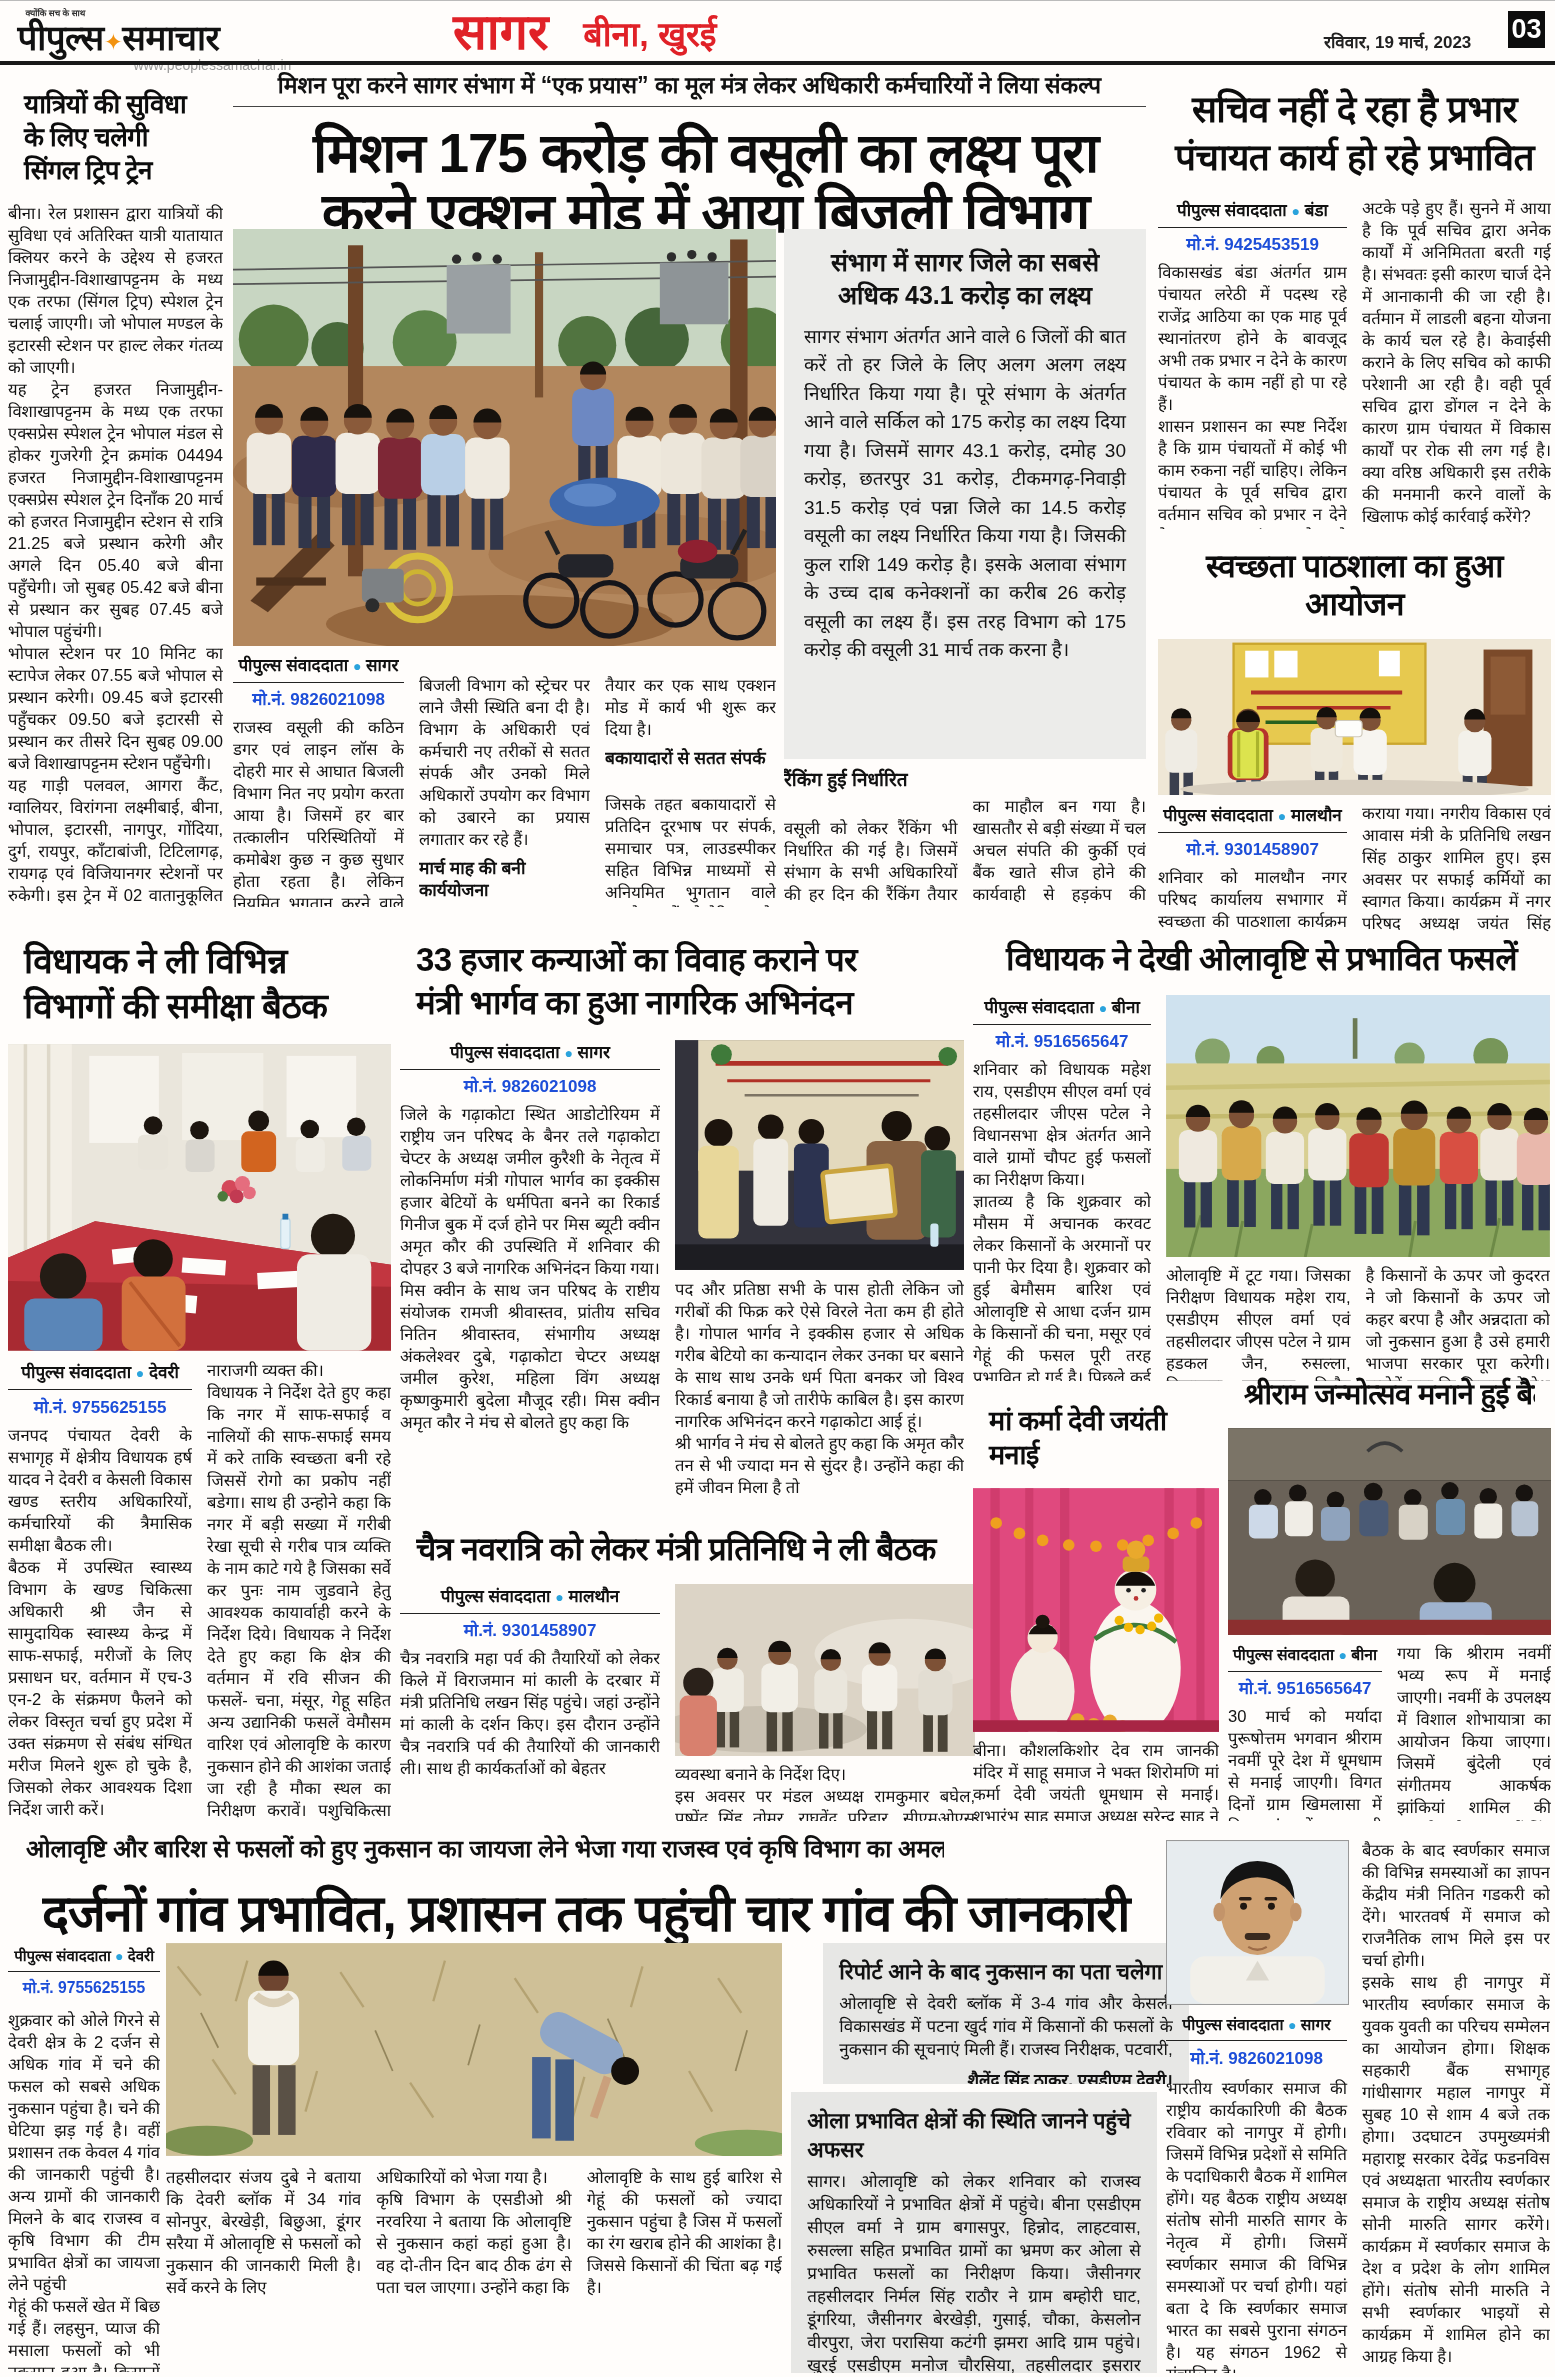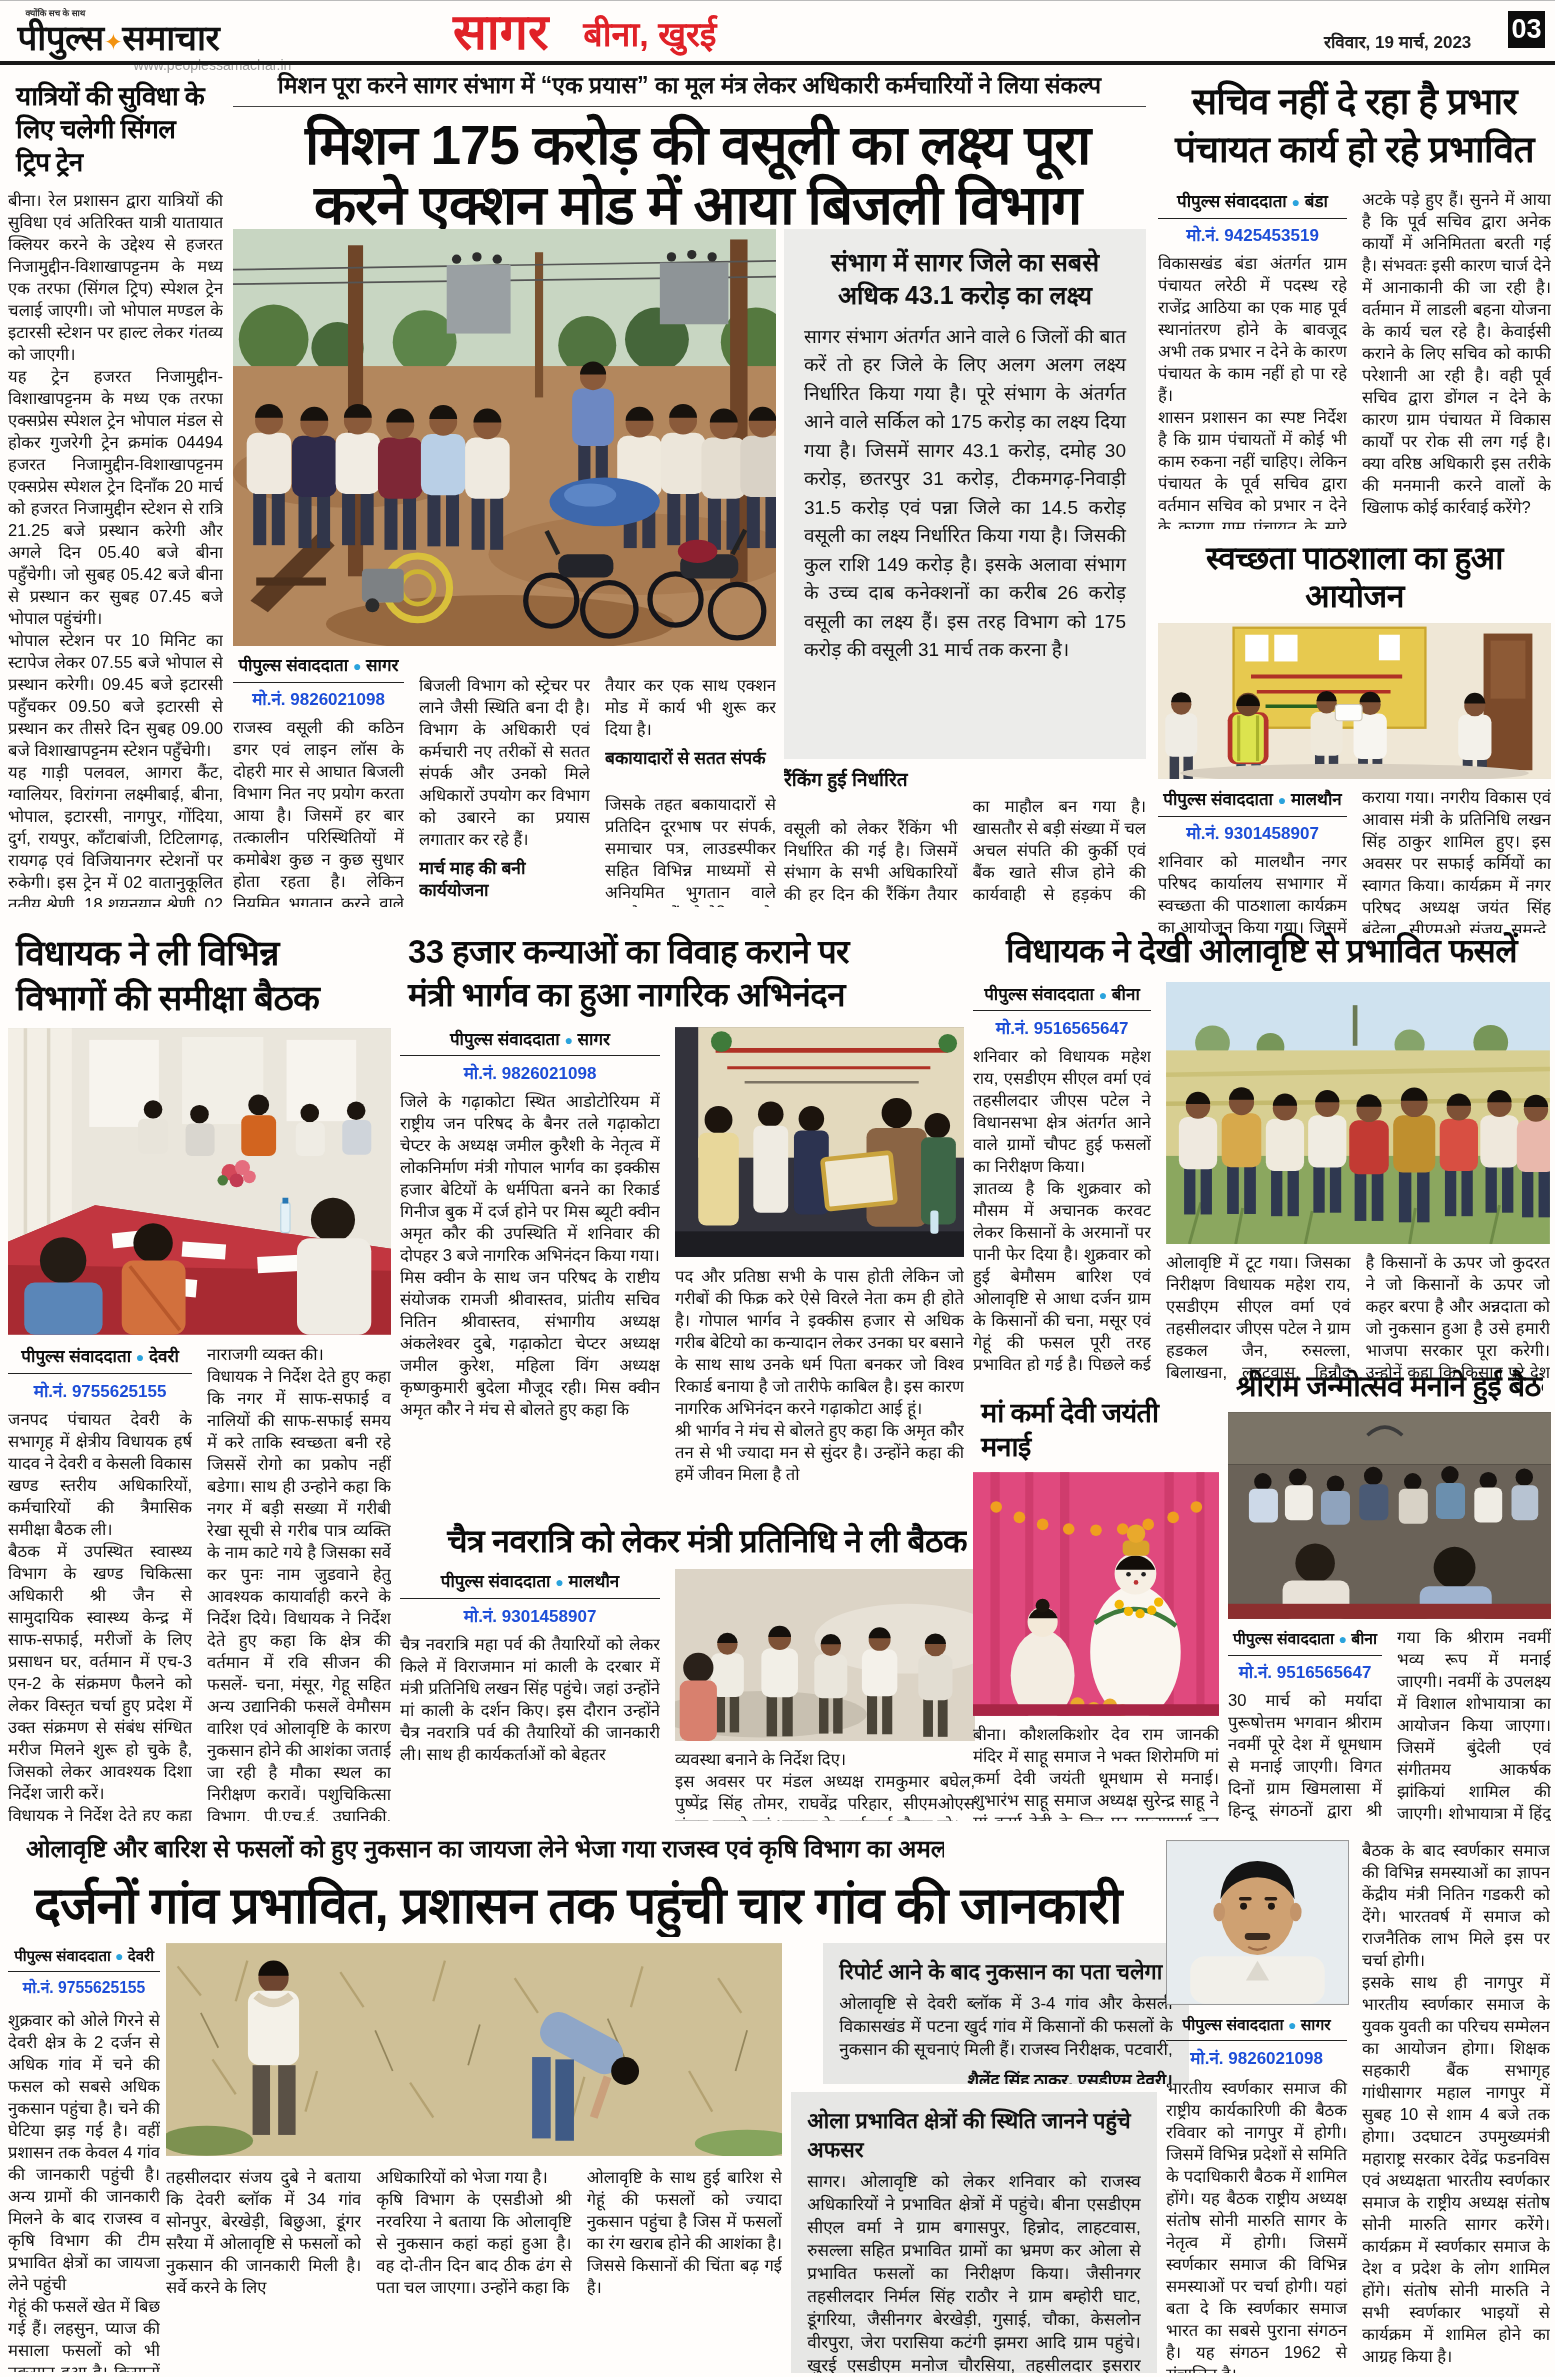--- a/index.html
+++ b/index.html
@@ -1,19 +1,19 @@
 <!DOCTYPE html>
 <html style="font-size:9.3px"><head>
 <meta charset="utf-8">
 <style>
   html,body{margin:0;padding:0;background:#8a8a8a;}
   #page{position:relative;width:1555px;height:2377px;background:#fffdfb;color:#111;
         font-family:"Liberation Sans","DejaVu Sans",sans-serif;overflow:hidden;border-top:1.2px solid #bbb;}
   .abs{position:absolute;}
-  .hl{font-weight:900;color:#0c0c0c;margin:8px;letter-spacing:-0.6px;white-space:pre-line;}
+  .hl{font-weight:900;color:#0c0c0c;margin:16px;letter-spacing:-0.6px;white-space:pre-line;}
   .t28{font-size:16.6px;line-height:22px;text-align:justify;white-space:pre-line;}
   .cols{display:flex;gap:15px;}
   .cols>div{flex:1;overflow:hidden;}
   .subh{font-weight:800;font-size:17.4px;margin:5.8px 0 3.5px 0;text-align:left;}
   .byblock{margin-bottom:7px;}
   .by{ text-align:center;font-size:17px;font-weight:800;border-bottom:1.7px solid #222;padding-bottom:5.8px;}
   .by .dot{color:#2ba3dc;font-size:14px;}
   .phone{text-align:center;font-size:17px;font-weight:800;color:#1d4ed8;padding-top:4.6px;}
   .graybox{background:#ececea;padding:17.4px 20px;box-sizing:border-box;}
   .graybox .gtitle{font-weight:900;font-size:25px;text-align:center;margin:0 0 11.6px 0;line-height:1.3;}
@@ -337,21 +337,21 @@
           <rect y="352" width="498" height="44" fill="#1d1d22"></rect>
           <rect x="440" y="316" width="14" height="40" rx="5" fill="#cfe6f0"></rect>
         </svg>
         <div class="t28" style="margin-top:9.3px;height:221px;overflow:hidden;">पद और प्रतिष्ठा सभी के पास होती लेकिन जो गरीबों की फिक्र करे ऐसे विरले नेता कम ही होते है। गोपाल भार्गव ने इक्कीस हजार से अधिक गरीब बेटियो का कन्यादान लेकर उनका घर बसाने के साथ साथ उनके धर्म पिता बनकर जो विश्व रिकार्ड बनाया है जो तारीफे काबिल है। इस कारण नागरिक अभिनंदन करने गढ़ाकोटा आई हूं।
 श्री भार्गव ने मंच से बोलते हुए कहा कि अमृत कौर तन से भी ज्यादा मन से सुंदर है। उन्होंने कहा की हमें जीवन मिला है तो</div>
       </div>
     </div>
   </div>
 
   <div class="abs" style="left:400px;top:1513px;width:575px;height:307px;overflow:hidden;">
-    <h2 class="hl" style="font-size:32px;line-height:38px;white-space:nowrap;overflow:hidden;text-align:right;">चैत्र नवरात्रि को लेकर मंत्री प्रतिनिधि ने ली बैठक</h2>
+    <h2 class="hl" style="font-size:32px;line-height:38px;white-space:nowrap;overflow:hidden;">चैत्र नवरात्रि को लेकर मंत्री प्रतिनिधि ने ली बैठक</h2>
     <div style="display:flex;gap:15px;margin-top:9.3px;">
       <div style="width:260px;flex:none;">
         <div class="byblock">
           <div class="by"><span>पीपुल्स संवाददाता</span> <span class="dot">●</span> <span>मालथौन</span></div>
           <div class="phone">मो.नं. 9301458907</div>
         </div>
         <div class="t28" style="height:174px;overflow:hidden;">चैत्र नवरात्रि महा पर्व की तैयारियों को लेकर किले में विराजमान मां काली के दरबार में मंत्री प्रतिनिधि लखन सिंह पहुंचे। जहां उन्होंने मां काली के दर्शन किए। इस दौरान उन्होंने चैत्र नवरात्रि पर्व की तैयारियों की जानकारी ली। साथ ही कार्यकर्ताओं को बेहतर</div>
       </div>
       <div style="flex:1;">
         <svg class="photo" width="300" height="172" viewBox="0 0 516 296">

